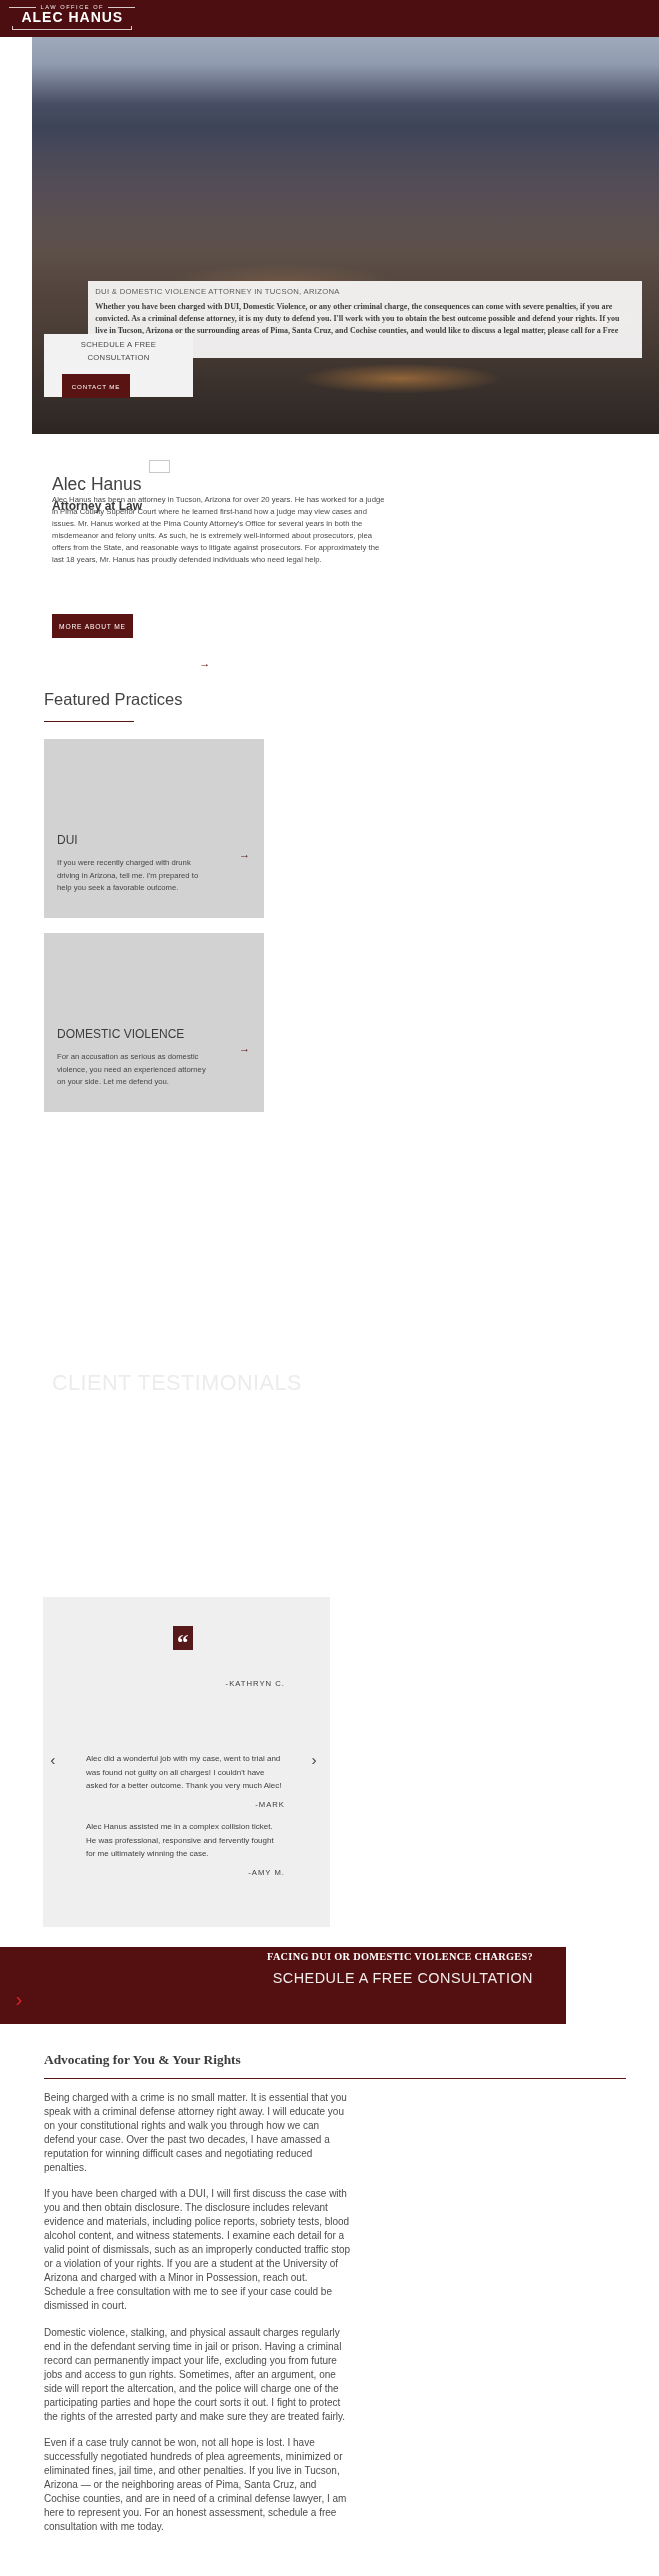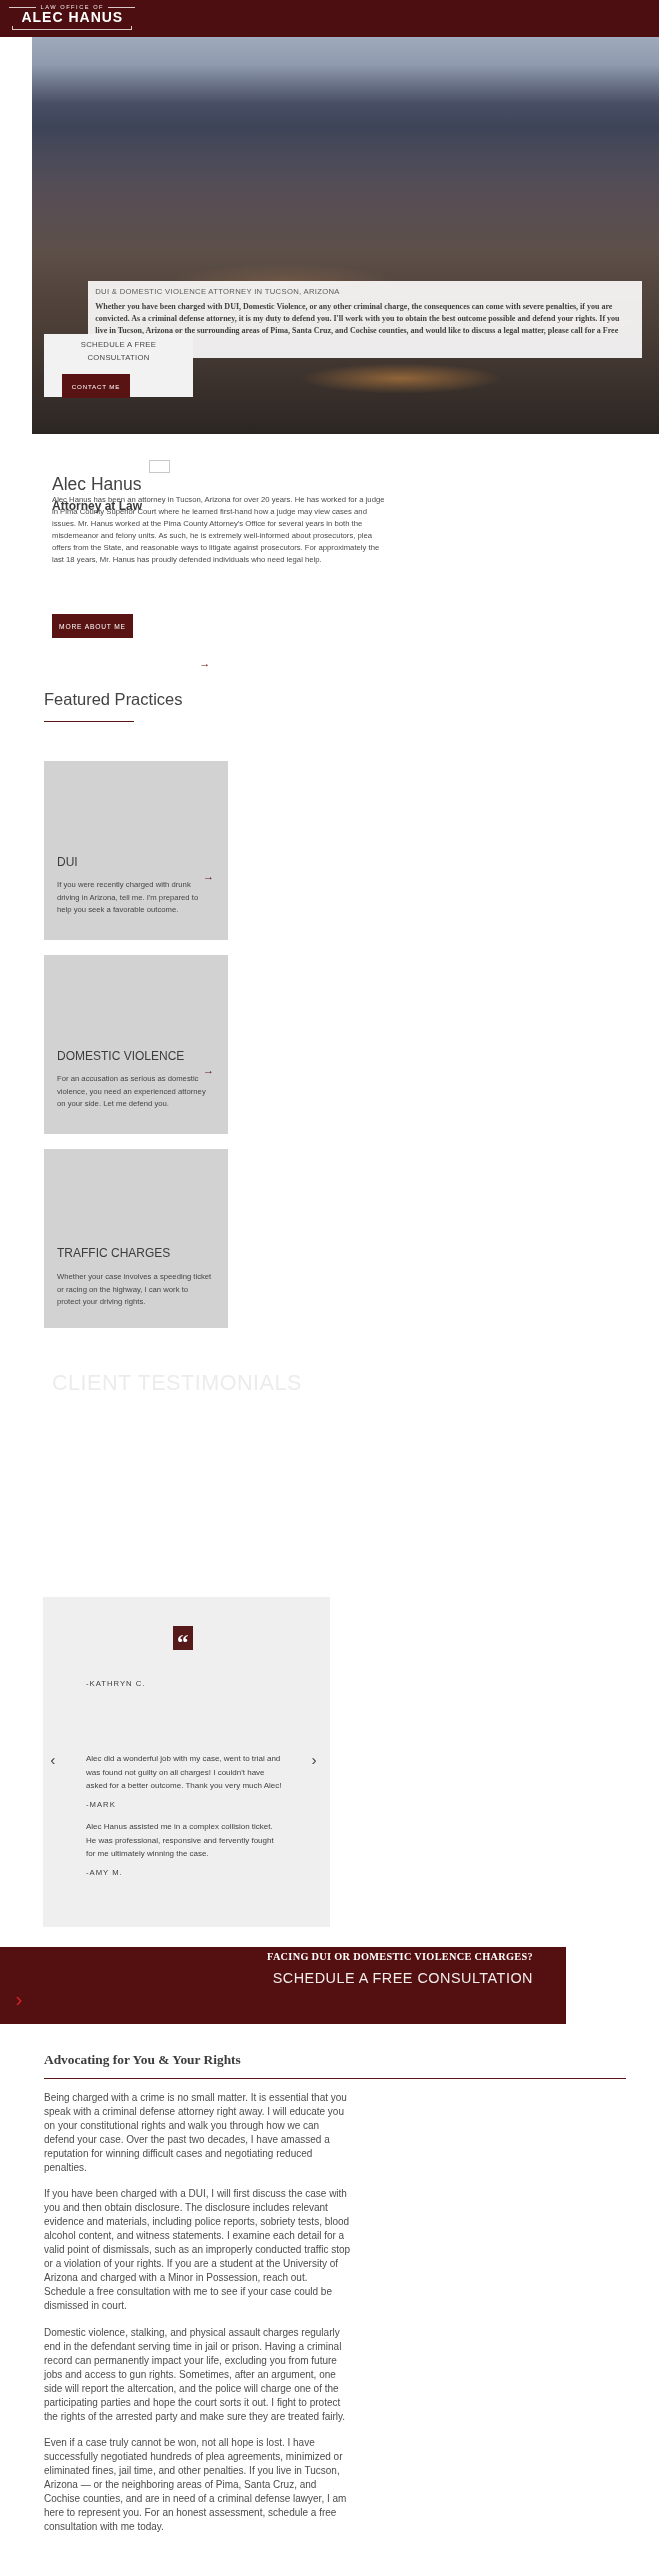--- a/index.html
+++ b/index.html
@@ -36,35 +36,35 @@
   .about-name{position:absolute;left:52px;top:474px;font-size:17.5px;color:#434343;}
   .about-sub{position:absolute;left:52px;top:499px;font-family:Liberation Sans, sans-serif;font-weight:bold;
     font-size:12px;color:#3a3a3a;}
   .about-p{position:absolute;left:52px;top:494px;width:340px;font-size:7.7px;line-height:12px;color:#4a4a4a;}
   .about-btn{position:absolute;left:52px;top:614px;width:81px;height:24px;font-size:6.7px;}
   
   .arrow{color:#5a1414;font-weight:bold;font-size:11.3px;line-height:10.3px;cursor:pointer;}
   .arrow-slider{position:absolute;left:199px;top:658px;}
   .fp-h{position:absolute;left:44px;top:690px;font-size:16.5px;color:#434343;}
   .fp-rule{position:absolute;left:44px;top:721px;width:90px;border-top:0.5px solid #5a1414;}
-  .card{position:absolute;left:44px;width:184px;height:179px;background:#d2d2d2;cursor:pointer;margin-top:22px;}
+  .card{position:absolute;left:44px;width:220px;height:179px;background:#d2d2d2;cursor:pointer;}
   .card1{top:739px;} .card2{top:933px;} .card3{top:1127px;}
   .card-t{position:absolute;left:13px;top:94px;font-size:12px;color:#3d3d3d;}
   .card3 .card-t{top:97px;}
   .card-d{position:absolute;left:13px;top:118px;width:155px;font-size:7.7px;line-height:12.6px;color:#464646;}
   .card3 .card-d{top:122px;}
   .card-arrow{position:absolute;right:14px;top:110px;}
   
   .ct-h{position:absolute;left:52px;top:1370px;font-size:21.6px;letter-spacing:0.5px;color:#ececec;}
   .tcard{position:absolute;left:43px;top:1597px;width:287px;height:330px;background:#efefef;}
   .quote{position:absolute;left:130px;top:29px;width:19.6px;height:24px;background:#571a1a;color:#ffffff;
     font-family:"Liberation Serif",serif;font-weight:bold;font-size:23px;line-height:33px;text-align:center;}
   .t-item{position:absolute;left:43px;width:199px;}
   .t-text{font-size:8px;line-height:13.7px;color:#3f3f3f;}
-  .t-auth{font-size:7.7px;letter-spacing:1px;color:#3c3c3c;margin-top:7.2px;}
+  .t-auth{text-align:right;font-size:7.7px;letter-spacing:1px;color:#3c3c3c;margin-top:7.2px;}
   .ti0{top:75px;} .ti1{top:155px;} .ti2{top:223px;}
   .chev{position:absolute;top:155px;font-size:15.5px;color:#3f3f3f;cursor:pointer;line-height:15.5px;}
   .chev-l{left:7.2px;} .chev-r{right:13.4px;}
   
   .band{position:absolute;left:0;top:1947px;width:566px;height:77px;background:#541010;}
   .band-l1{position:absolute;right:33px;top:4.1px;font-family:"Liberation Serif",serif;font-weight:bold;
     font-size:10.3px;color:#ffffff;letter-spacing:0.3px;}
   .band-l2{position:absolute;right:33px;top:23px;font-size:14.4px;font-weight:300;letter-spacing:0.5px;
     color:#f3eded;cursor:pointer;}
   .band-chev{position:absolute;left:15.5px;top:43px;font-size:20.6px;line-height:18.5px;color:#da2128;cursor:pointer;}
@@ -112,24 +112,20 @@
   <div class="card card1">
     <div class="card-t">DUI</div>
     <div class="card-d">If you were recently charged with drunk driving in Arizona, tell me. I'm prepared to help you seek a favorable outcome.</div>
     <div class="arrow card-arrow">→</div>
   </div>
   <div class="card card2">
     <div class="card-t">DOMESTIC VIOLENCE</div>
     <div class="card-d">For an accusation as serious as domestic violence, you need an experienced attorney on your side. Let me defend you.</div>
     <div class="arrow card-arrow">→</div>
   </div>
-  <div class="card card3">
-    <div class="card-t">TRAFFIC CHARGES</div>
-    <div class="card-d">Whether your case involves a speeding ticket or racing on the highway, I can work to protect your driving rights.</div>
-  </div>
 
   <div class="ct-h">CLIENT TESTIMONIALS</div>
   <div class="tcard">
     <div class="quote">“</div>
     <div class="chev chev-l">‹</div>
     <div class="chev chev-r">›</div>
     <div class="t-item ti0">
       <div class="t-auth">-KATHRYN C.</div>
     </div>
     <div class="t-item ti2">

